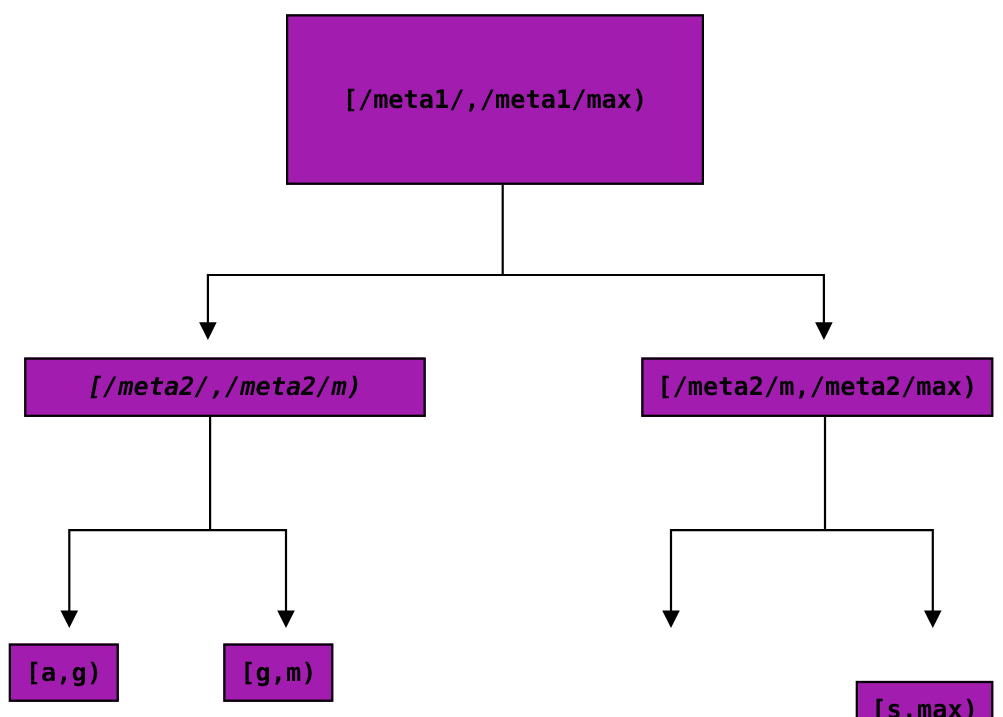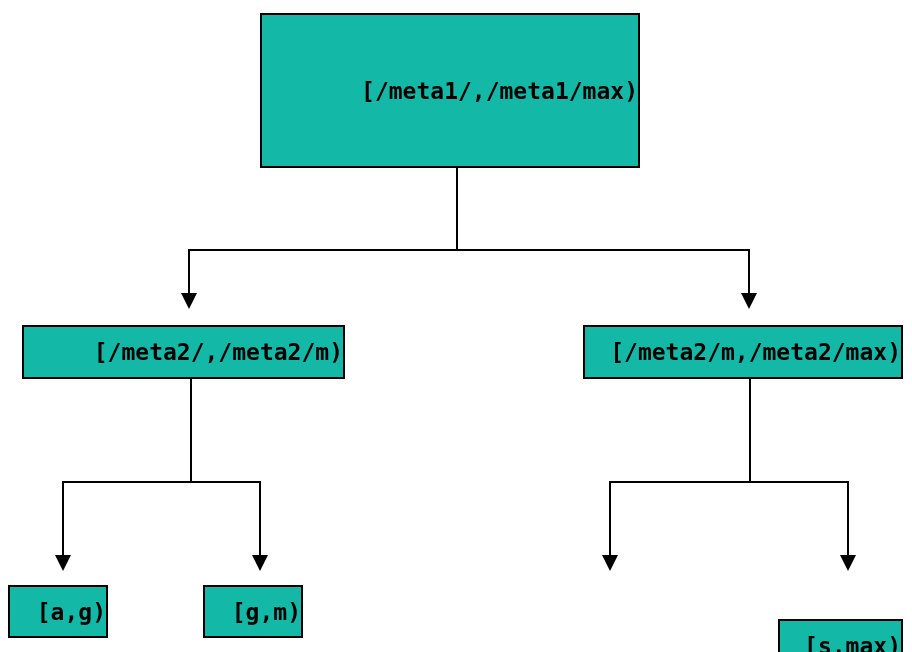--- a/index.html
+++ b/index.html
@@ -18,32 +18,32 @@
     position: absolute;
     left: 0;
     top: 0;
     width: 912px;
     height: 652px;
   }
   .node {
     position: absolute;
     box-sizing: border-box;
     border: 2px solid #000000;
-    background: #14b8a6;
+    background: #a21caf;
     display: flex;
     align-items: center;
-    justify-content: flex-end;
+    justify-content: center;
     font-family: "DejaVu Sans Mono", "Liberation Mono", monospace;
     font-weight: bold;
     font-size: 23px;
     color: #000000;
     white-space: nowrap;
   }
   #node-root  { left: 260px; top: 13px;  width: 380px; height: 155px; }
-  #node-meta2-left  { left: 22px;  top: 325px; width: 323px; height: 54px; }
+  #node-meta2-left  { left: 22px;  top: 325px; width: 365px; height: 54px; font-style: italic; }
   #node-meta2-right { left: 583px; top: 325px; width: 320px; height: 54px; }
   #node-leaf-ag   { left: 8px;   top: 585px; width: 100px; height: 53px; }
   #node-leaf-gm   { left: 203px; top: 585px; width: 100px; height: 53px; }
   #node-leaf-ms   { left: 553px; top: 585px; width: 100px; height: 53px; }
   #node-leaf-smax { left: 778px; top: 585px; width: 125px; height: 53px; margin-top: 34px; }
 </style>
 </head>
 <body>
 
 <div class="canvas">

